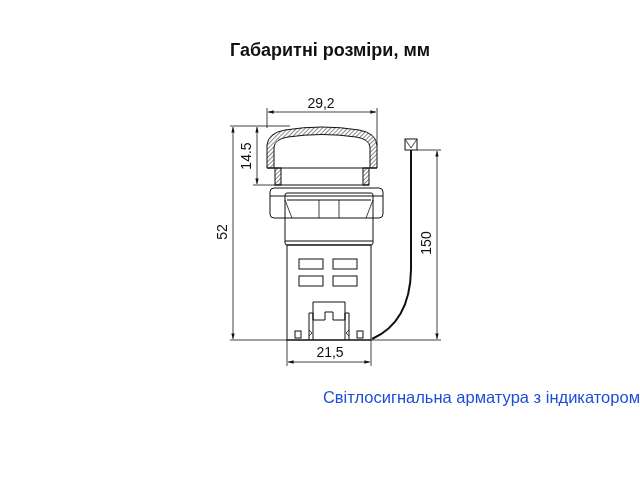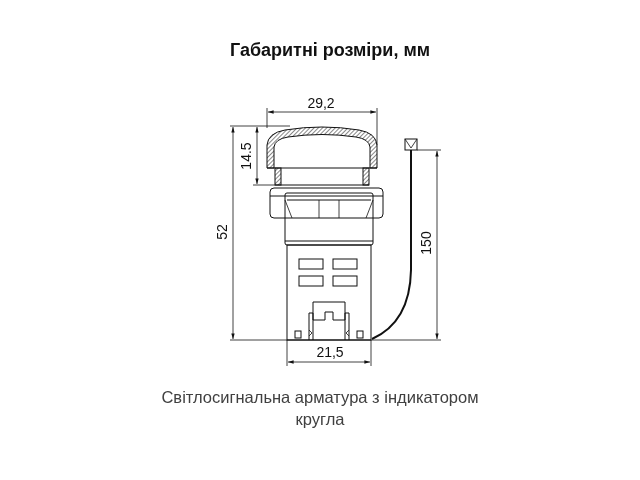--- a/index.html
+++ b/index.html
@@ -1,21 +1,21 @@
 <!DOCTYPE html>
 <html><head>
 <meta charset="utf-8">
 <style>
   html, body { margin: 0; padding: 0; background: #ffffff; }
   body { width: 640px; height: 480px; position: relative; overflow: hidden;
          font-family: "Liberation Sans", sans-serif; color: #111; }
   .title { position: absolute; left: 0; width: 660px; top: 40px; text-align: center;
            font-size: 18px; font-weight: bold; color: #111; }
-  .caption { position: absolute; left: 0; width: 640px; top: 386px; text-align: center;
-             font-size: 16.5px; line-height: 22px; color: #404040; }
+  .caption { position: absolute; left: 0; width: 640px; top: 386px; text-align: right;
+             font-size: 16.5px; line-height: 22px; color: #1d4ed8; }
   svg.drawing { position: absolute; left: 0; top: 0; }
   .ln { stroke: #111; stroke-width: 1; fill: none; }
   .thin { stroke: #111; stroke-width: 0.8; fill: none; }
   .dimtext { font-family: "Liberation Sans", sans-serif; font-size: 14px; fill: #111; }
 </style>
 </head>
 <body>
 
 <div class="title">Габаритні розміри, мм</div>
 
@@ -112,14 +112,13 @@
   <g>
     <line class="thin" x1="417" y1="150" x2="441" y2="150"></line>
     <line class="thin" x1="371" y1="340" x2="441" y2="340"></line>
     <line class="thin" x1="437" y1="151" x2="437" y2="339" marker-start="url(#arr)" marker-end="url(#arr)"></line>
     <text class="dimtext" transform="translate(431,243) rotate(-90)" text-anchor="middle">150</text>
   </g>
 </svg>
 
 <div class="caption">
   <div>Світлосигнальна арматура з індикатором</div>
-  <div>кругла</div>
 </div>
 
 </body></html>

